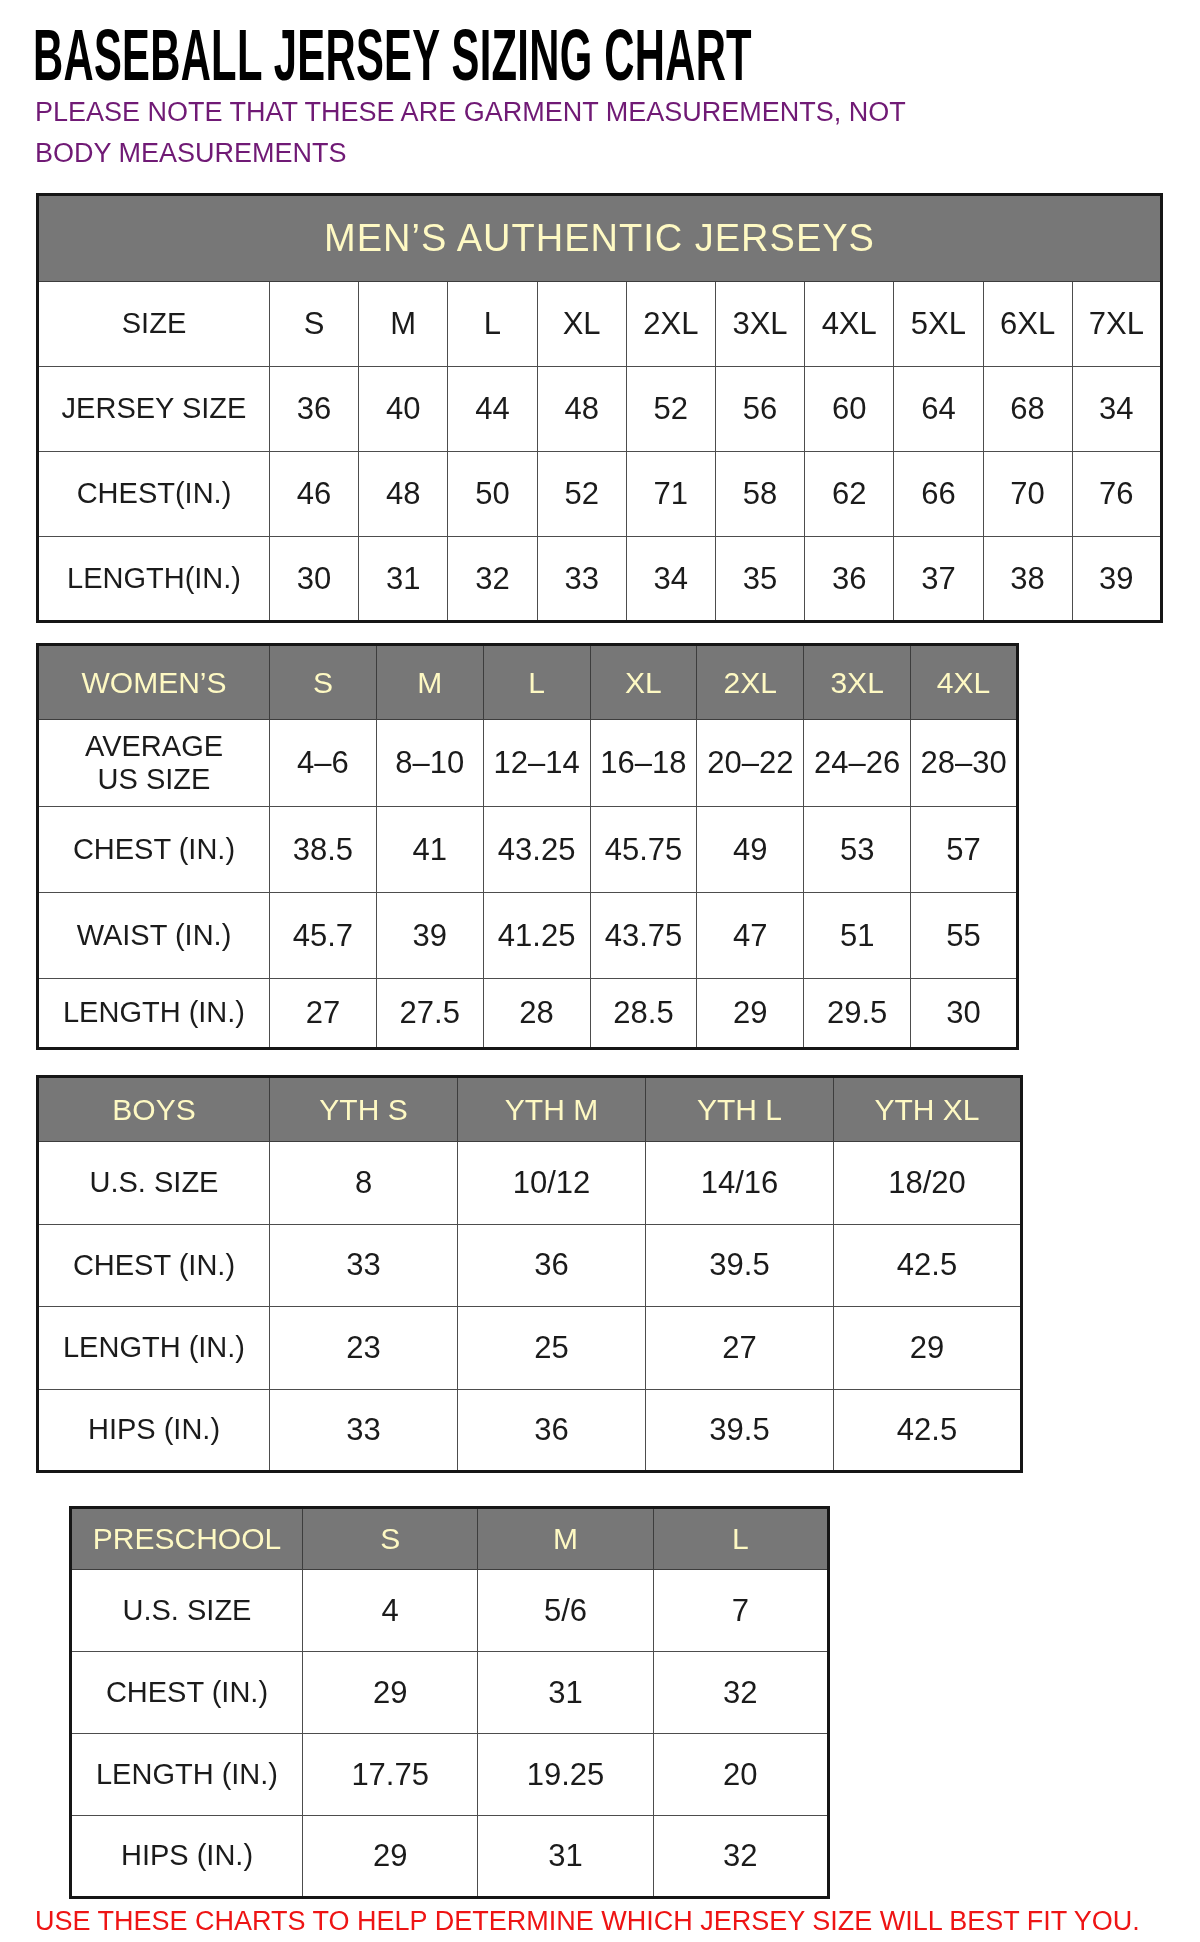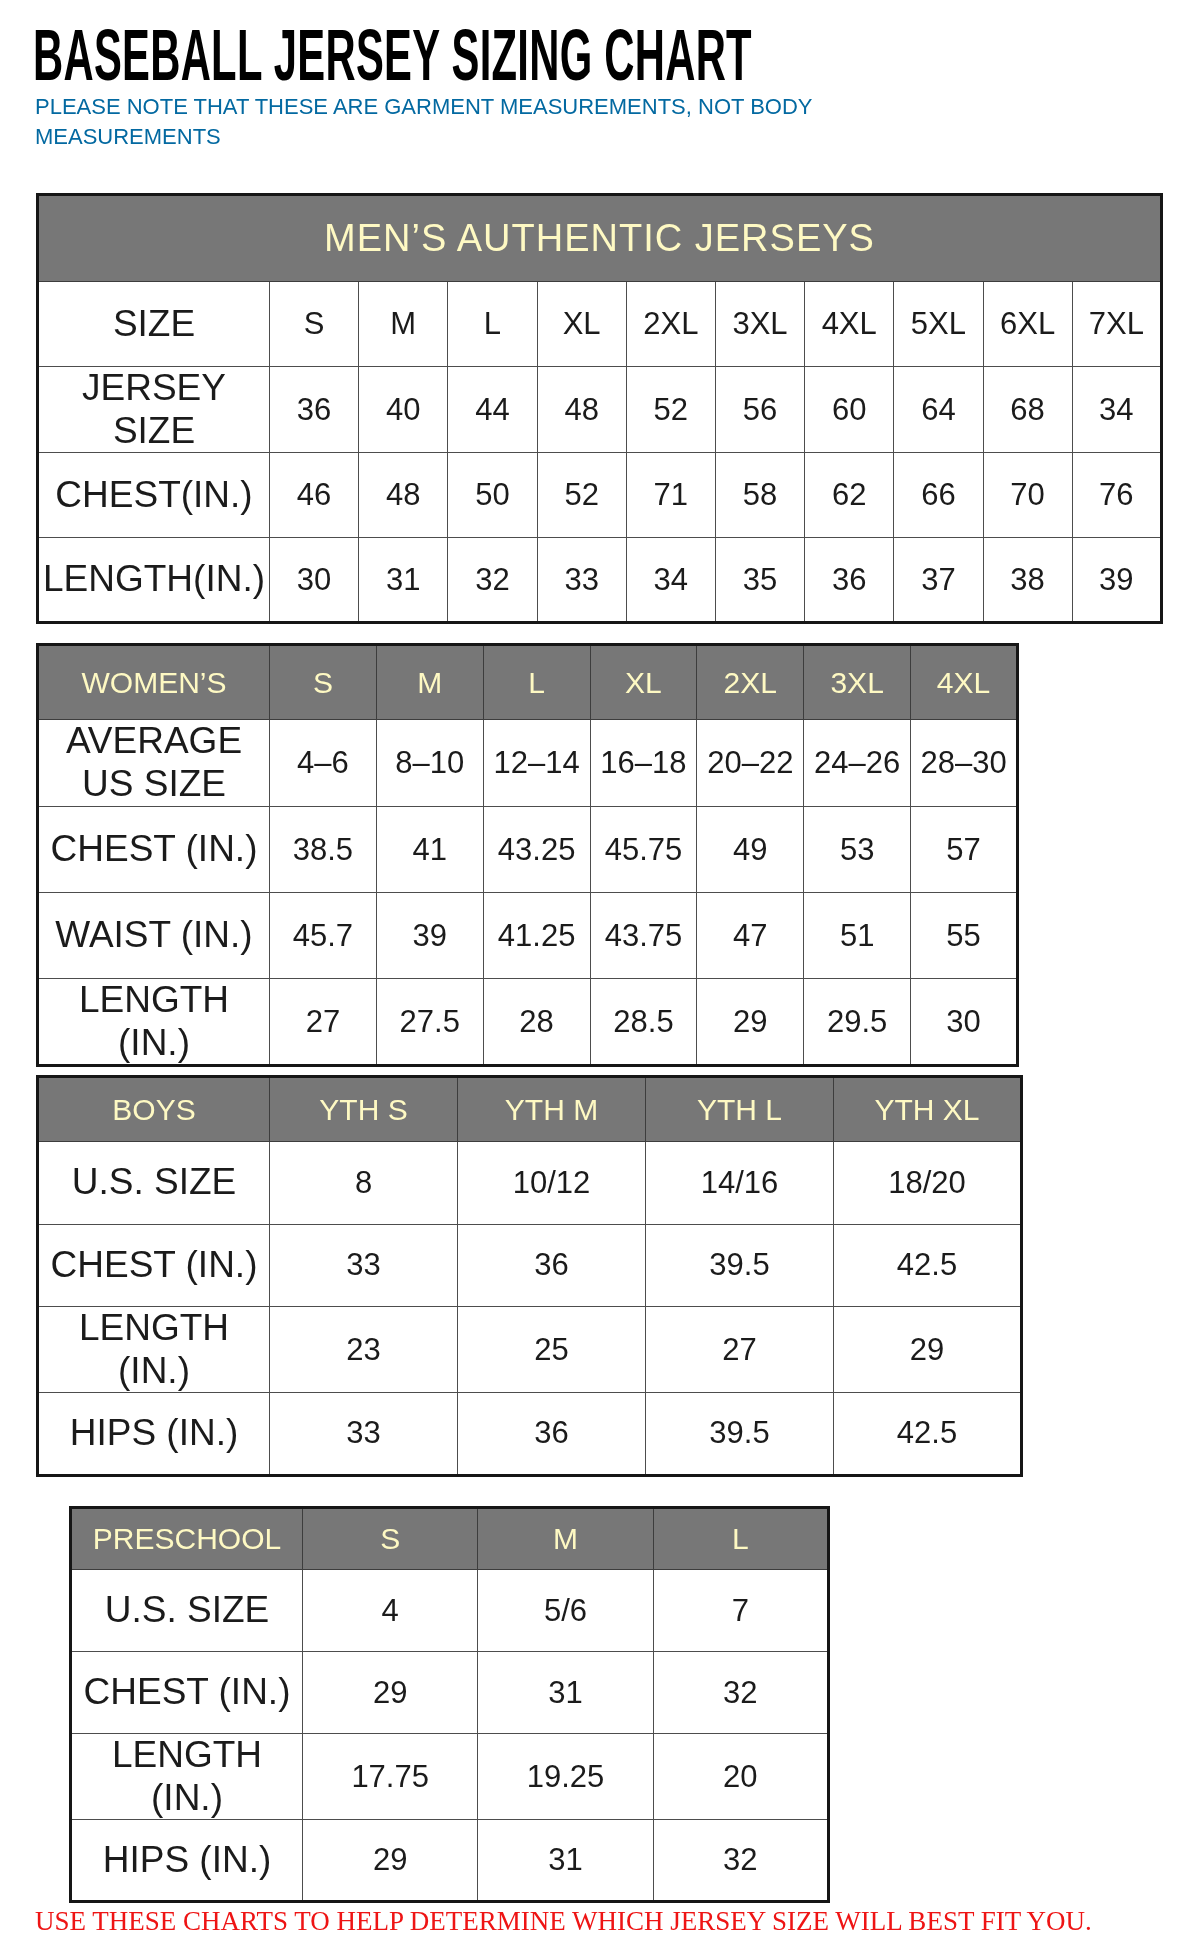--- a/index.html
+++ b/index.html
@@ -13,26 +13,26 @@
   }
   .title {
     position:absolute; top:14px; left:33px;
     font-size:72px; font-weight:bold; color:#000;
     letter-spacing:0.5px; white-space:nowrap;
     transform:scaleX(0.58); transform-origin:left top;
   }
   .note {
     position:absolute; top:92px; left:35px;
     width:950px;
-    font-size:22px; line-height:30px;
-    color:#0369a1;
+    font-size:27px; line-height:41px;
+    color:#701a75;
   }
   .footer {
     position:absolute; top:1906px; left:35px;
-    font-size:27px; color:#ee1414; white-space:nowrap;font-family:Liberation Serif, serif;
+    font-size:27px; color:#ee1414; white-space:nowrap;
   }
   section.tbl { position:absolute; }
   #mens      { top:193px; left:36px; width:1127px; }
   #womens    { top:643px; left:36px; width:983px;  }
   #boys      { top:1075px; left:36px; width:987px; }
   #preschool { top:1506px; left:36px; width:794px;padding-left:33px; }
 
   table {
     width:100%; border-collapse:collapse; table-layout:fixed;
     border:3px solid #161616;
@@ -42,21 +42,21 @@
     border:1.5px solid #4d4d4d;
     text-align:center; vertical-align:middle;
     color:#1b1b1b; font-weight:400;
   }
   thead th {
     background:#777777; color:#fef9c3;
     border-color:#3d3d3d;
     font-size:30px;
   }
   th.span-header { font-size:38px; letter-spacing:1px; }
-  th.row-label   { font-size:37px; background:#ffffff; white-space:pre-line; line-height:1.15; }
+  th.row-label   { font-size:29px; background:#ffffff; white-space:pre-line; line-height:1.15; }
   td.val         { font-size:31px; }
 
   #mens tr { height:85px; }
   #mens thead tr { height:87px; }
   #womens thead tr { height:75px; }
   #womens tbody tr { height:86px; }
   #womens tbody tr:first-child { height:87px; }
   #womens tbody tr:last-child  { height:70px; }
   #boys thead tr { height:65px; }
   #boys tbody tr { height:82.5px; }

